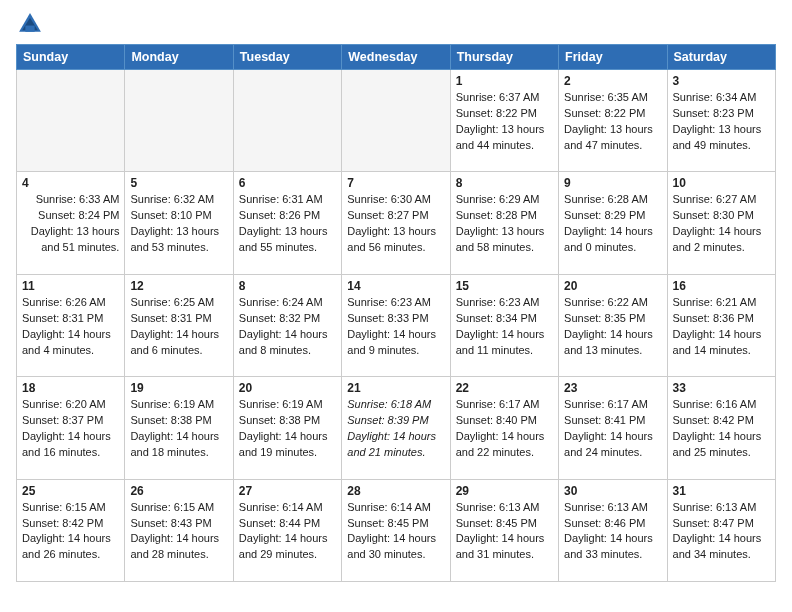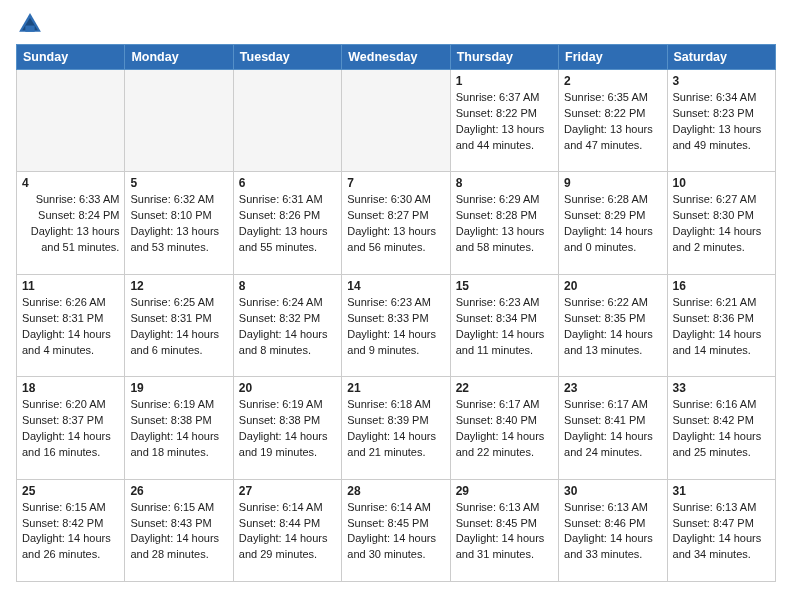--- a/index.html
+++ b/index.html
@@ -275,21 +275,21 @@
           </td>
           <td>
             <span class="day-num">20</span>
             <div class="day-info" style="white-space: pre-line;">Sunrise: 6:19 AM
 Sunset: 8:38 PM
 Daylight: 14 hours
 and 19 minutes.</div>
           </td>
           <td>
             <span class="day-num">21</span>
-            <div class="day-info" style="white-space: pre-line;">Sunrise: 6:18 AM
+            <div class="day-info" style="white-space: pre-line; font-style: italic;">Sunrise: 6:18 AM
 Sunset: 8:39 PM
 Daylight: 14 hours
 and 21 minutes.</div>
           </td>
           <td>
             <span class="day-num">22</span>
             <div class="day-info" style="white-space: pre-line;">Sunrise: 6:17 AM
 Sunset: 8:40 PM
 Daylight: 14 hours
 and 22 minutes.</div>

